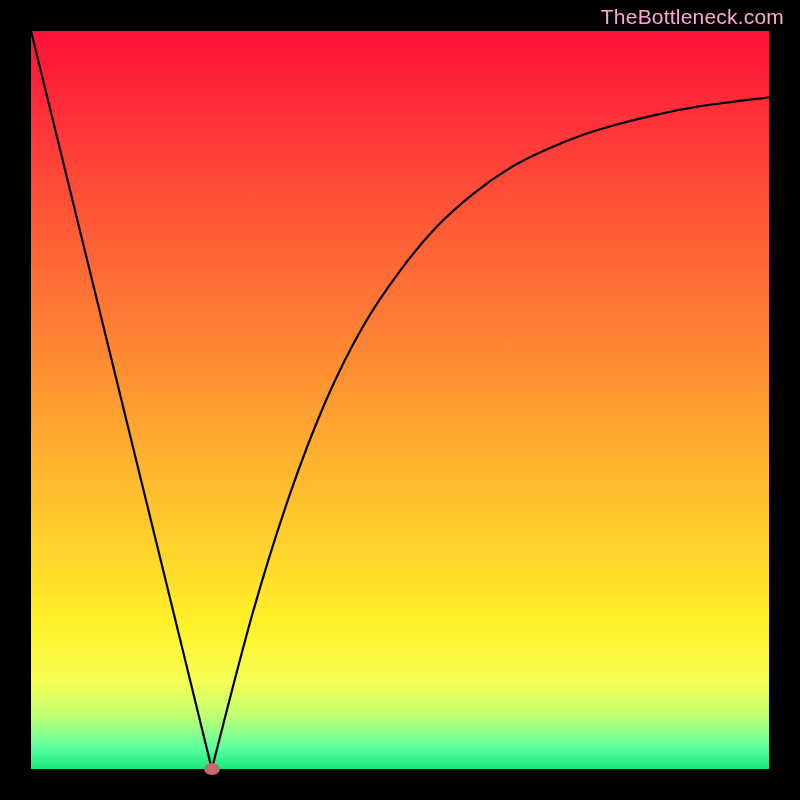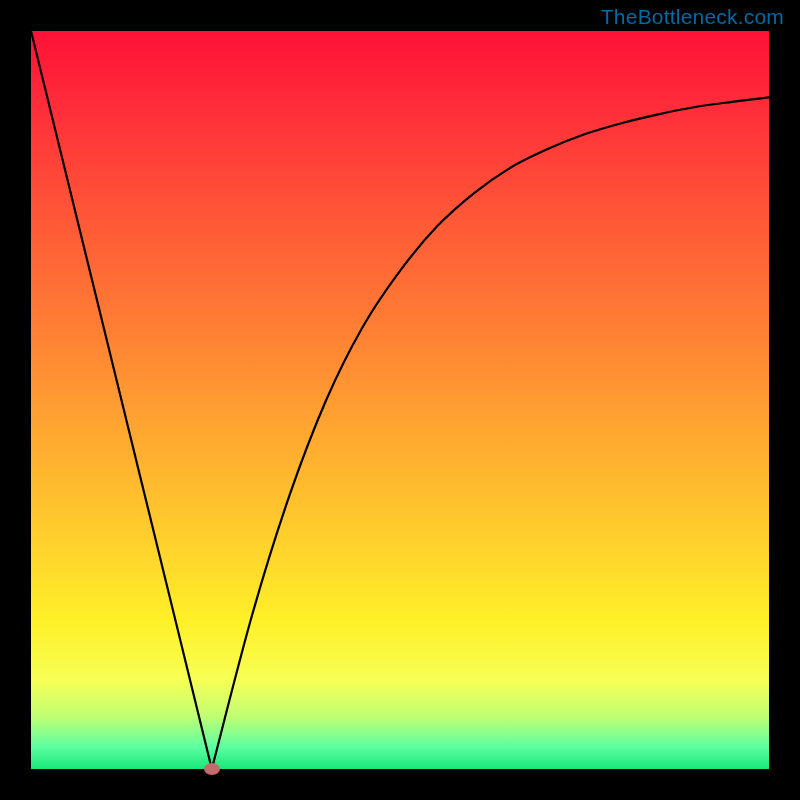--- a/index.html
+++ b/index.html
@@ -51,21 +51,21 @@
     width: 16px;
     height: 12px;
     background: #c66b6b;
     border-radius: 50%;
     transform: translate(-50%, -50%);
   }
   .watermark {
     position: absolute;
     top: 5px;
     right: 16px;
-    color: #0369a1;
+    color: #f9a8d4;
     font-size: 21px;
     letter-spacing: 0.2px;
     font-weight: 400;
   }
 </style>
 </head>
 <body>
 
 <div class="frame">
   <div class="plot"></div>

